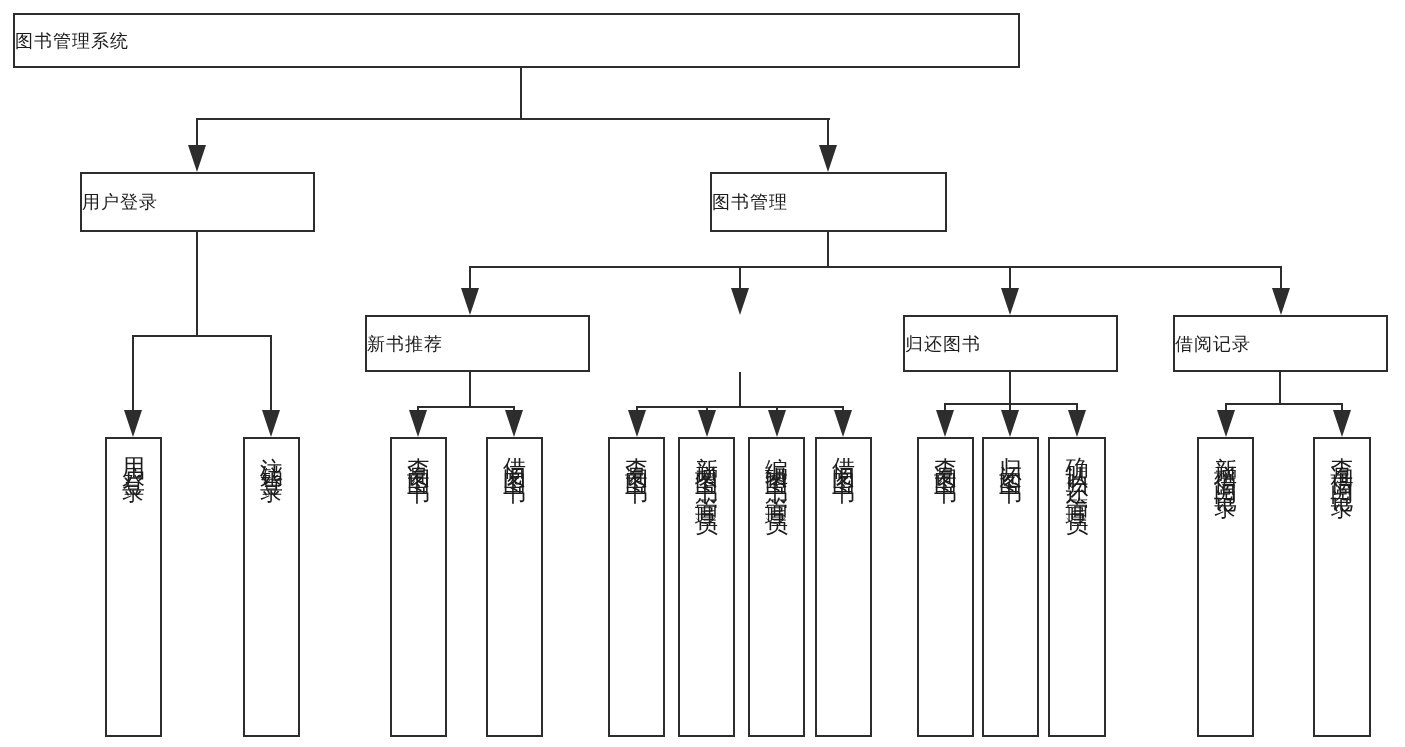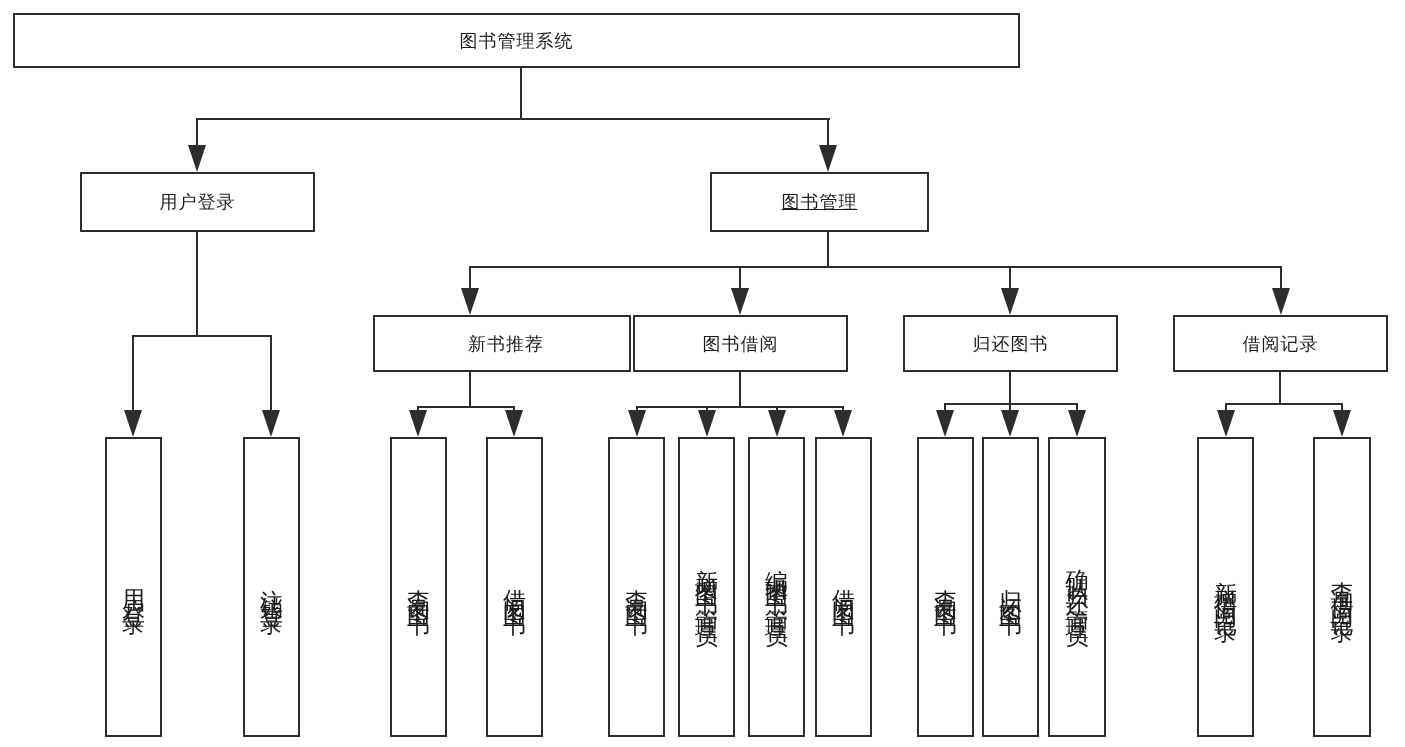--- a/index.html
+++ b/index.html
@@ -11,21 +11,21 @@
     font-family: "Liberation Sans", "DejaVu Sans", sans-serif;
     overflow: hidden;
   }
   .node {
     position: absolute;
     background: #ffffff;
     border: 2px solid #2d2d2d;
     box-sizing: border-box;
     display: flex;
     align-items: center;
-    justify-content: center;
+    justify-content: flex-start;
     color: #1c1c1c;
   }
   .node.h { font-size: 18px; letter-spacing: 1px; }
   .node.v {
     writing-mode: vertical-rl;
     text-orientation: mixed;
     font-size: 23px;
     letter-spacing: 8px;
     line-height: 1;
   }
@@ -58,21 +58,21 @@
   <div class="line" style="left:520px; top:68px; width:2px; height:52px;"></div>
   <div class="line" style="left:196px; top:118px; width:634px; height:2px;"></div>
   <div class="line" style="left:196px; top:118px; width:2px; height:32px;"></div>
   <div class="arrow" style="left:188px; top:145px;"></div>
   <div class="line" style="left:827px; top:118px; width:2px; height:32px;"></div>
   <div class="arrow" style="left:819px; top:145px;"></div>
 
   <div class="node h" style="left:80px; top:172px; width:235px; height:60px;">
     <span>用户登录</span>
   </div>
-  <div class="node h" style="left:710px; top:172px; width:219px; height:60px;text-decoration:underline;">
+  <div class="node h" style="left:710px; top:172px; width:237px; height:60px;">
     <span>图书管理</span>
   </div>
 
   <div class="line" style="left:196px; top:232px; width:2px; height:105px;"></div>
   <div class="line" style="left:132px; top:335px; width:140px; height:2px;"></div>
   <div class="line" style="left:132px; top:335px; width:2px; height:76px;"></div>
   <div class="arrow" style="left:124px; top:410px;"></div>
   <div class="line" style="left:270px; top:335px; width:2px; height:76px;"></div>
   <div class="arrow" style="left:262px; top:410px;"></div>
 
@@ -80,25 +80,22 @@
   <div class="line" style="left:469px; top:266px; width:813px; height:2px;"></div>
   <div class="line" style="left:469px; top:266px; width:2px; height:24px;"></div>
   <div class="arrow" style="left:461px; top:288px;"></div>
   <div class="line" style="left:739px; top:266px; width:2px; height:24px;"></div>
   <div class="arrow" style="left:731px; top:288px;"></div>
   <div class="line" style="left:1009px; top:266px; width:2px; height:24px;"></div>
   <div class="arrow" style="left:1001px; top:288px;"></div>
   <div class="line" style="left:1280px; top:266px; width:2px; height:24px;"></div>
   <div class="arrow" style="left:1272px; top:288px;"></div>
 
-  <div class="node h" style="left:373px; top:315px; width:258px; height:57px;padding-left:8px;">
+  <div class="node h" style="left:365px; top:315px; width:225px; height:57px;">
     <span>新书推荐</span>
-  </div>
-  <div class="node h" style="left:633px; top:315px; width:215px; height:57px;">
-    <span>图书借阅</span>
   </div>
   <div class="node h" style="left:903px; top:315px; width:215px; height:57px;">
     <span>归还图书</span>
   </div>
   <div class="node h" style="left:1173px; top:315px; width:215px; height:57px;">
     <span>借阅记录</span>
   </div>
 
   <div class="line" style="left:469px; top:372px; width:2px; height:36px;"></div>
   <div class="line" style="left:417px; top:406px; width:98px; height:2px;"></div>

